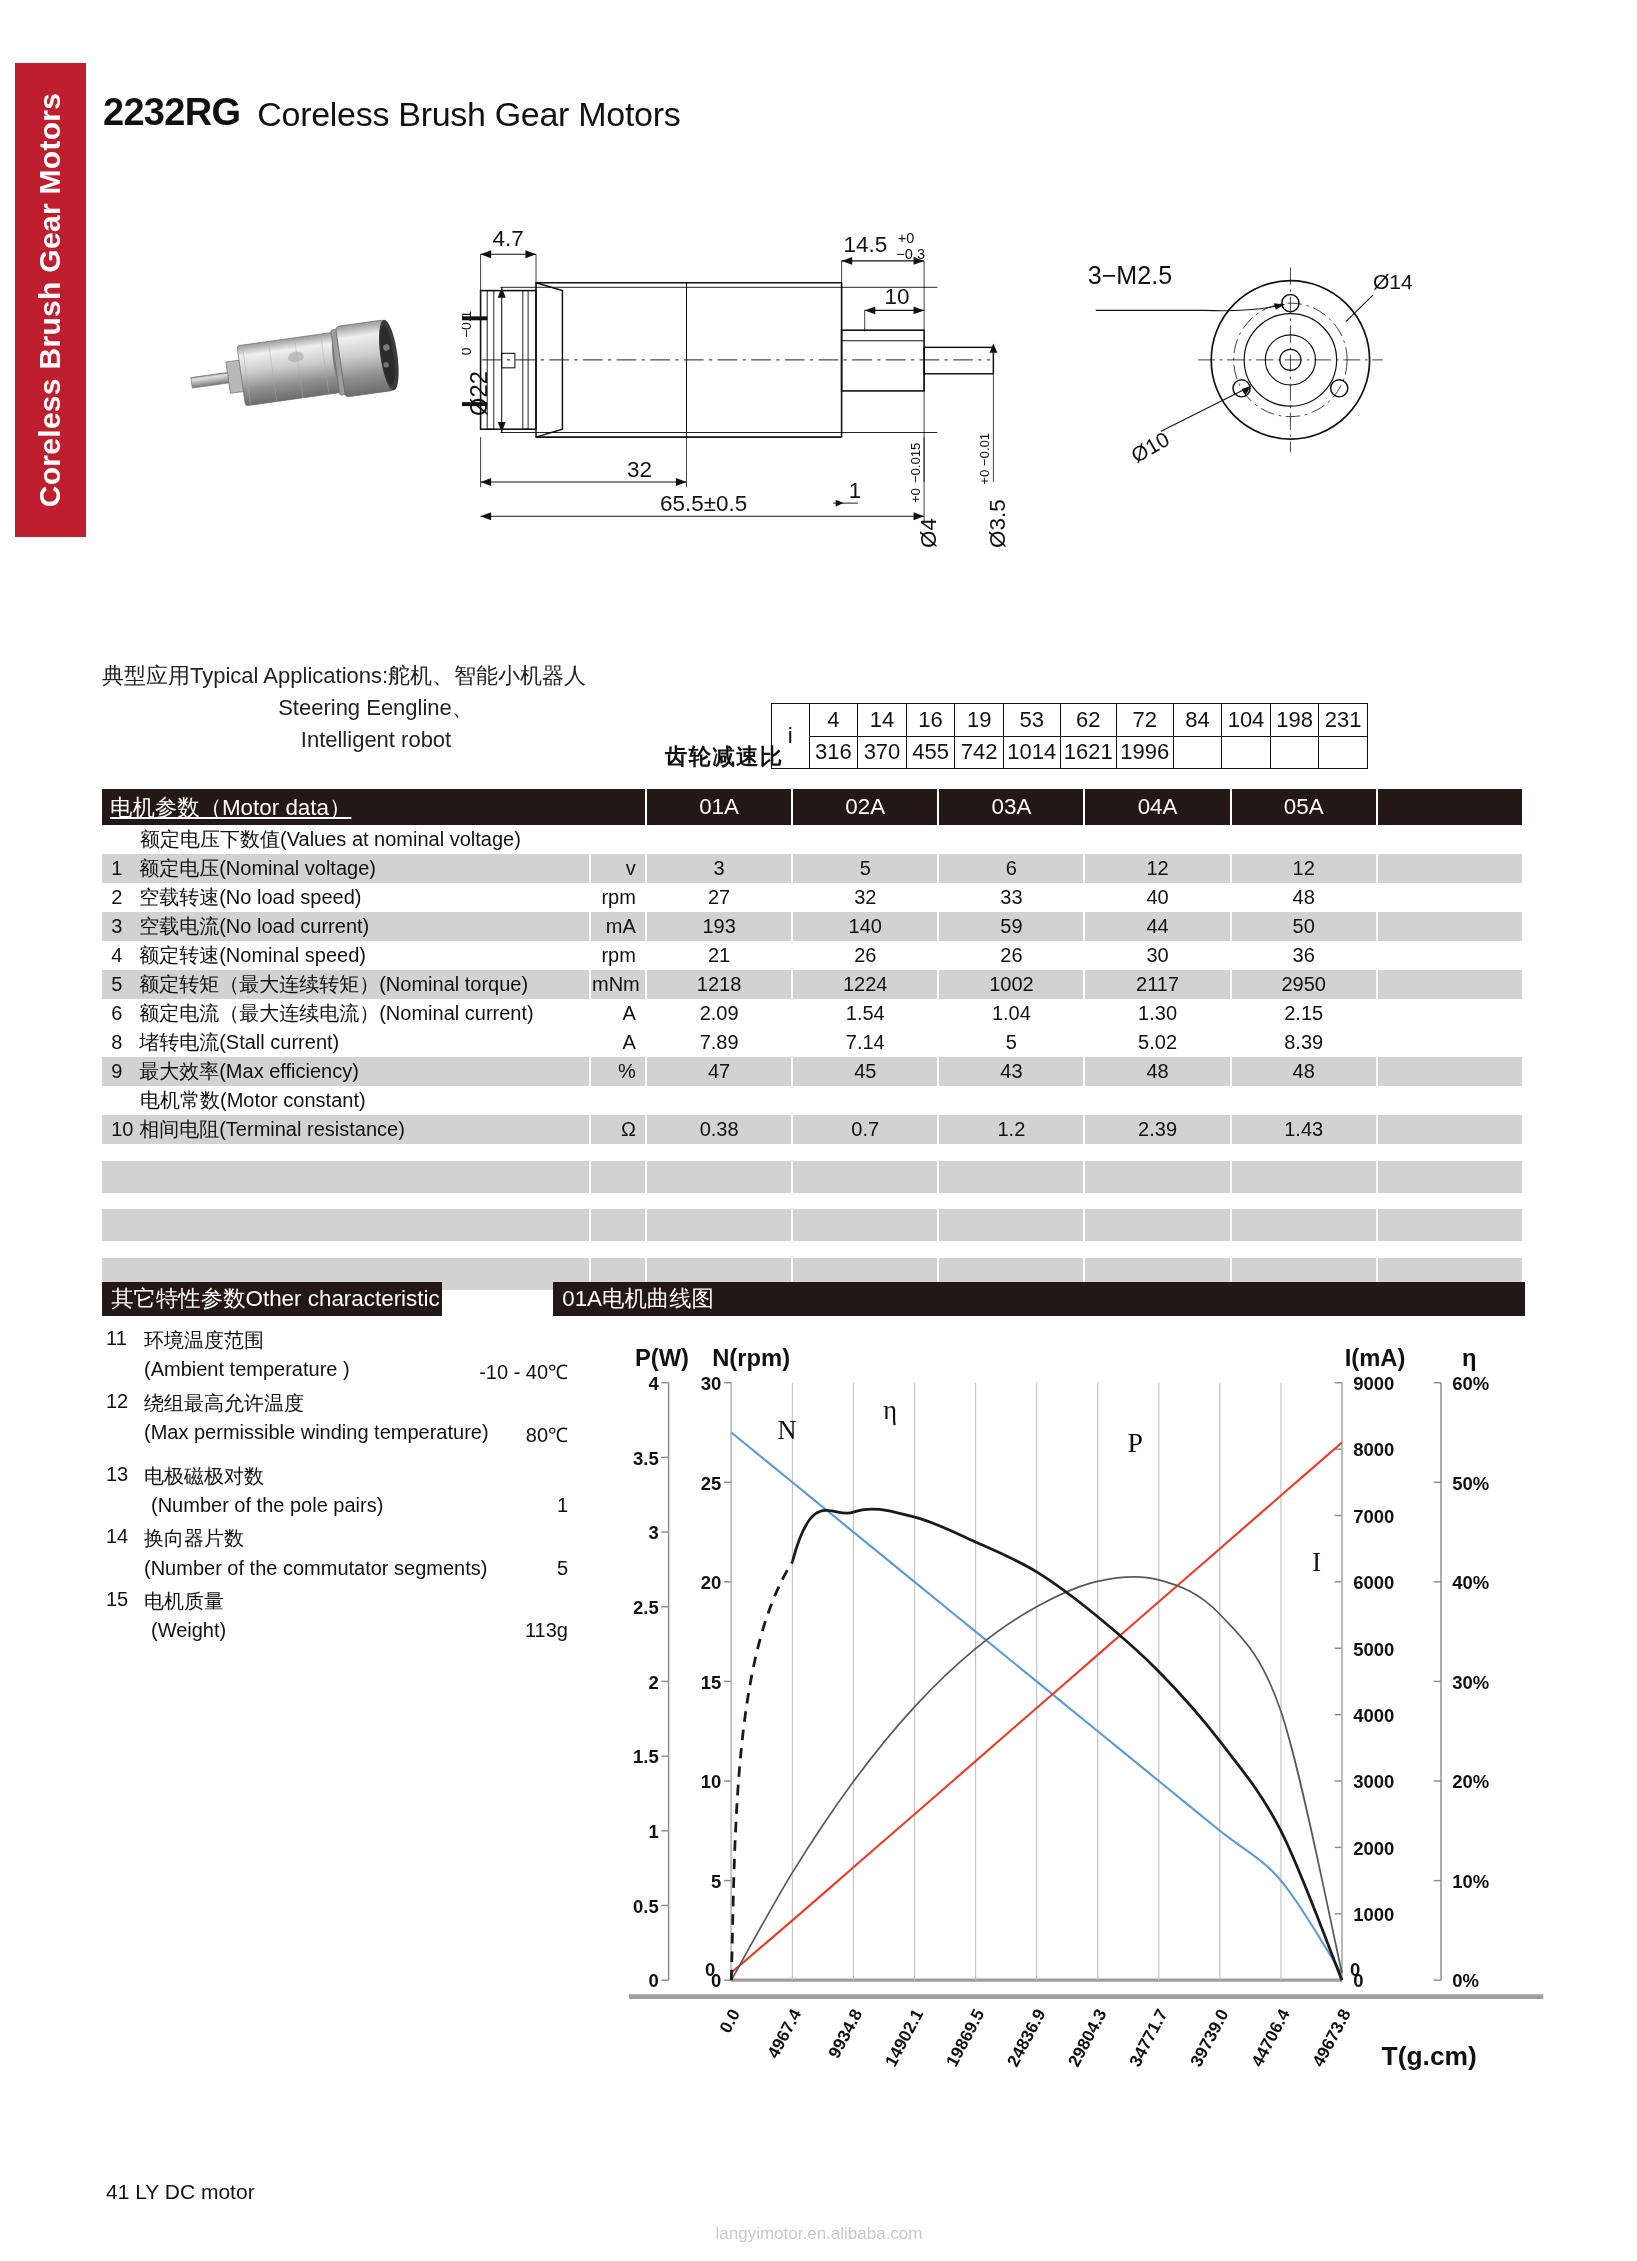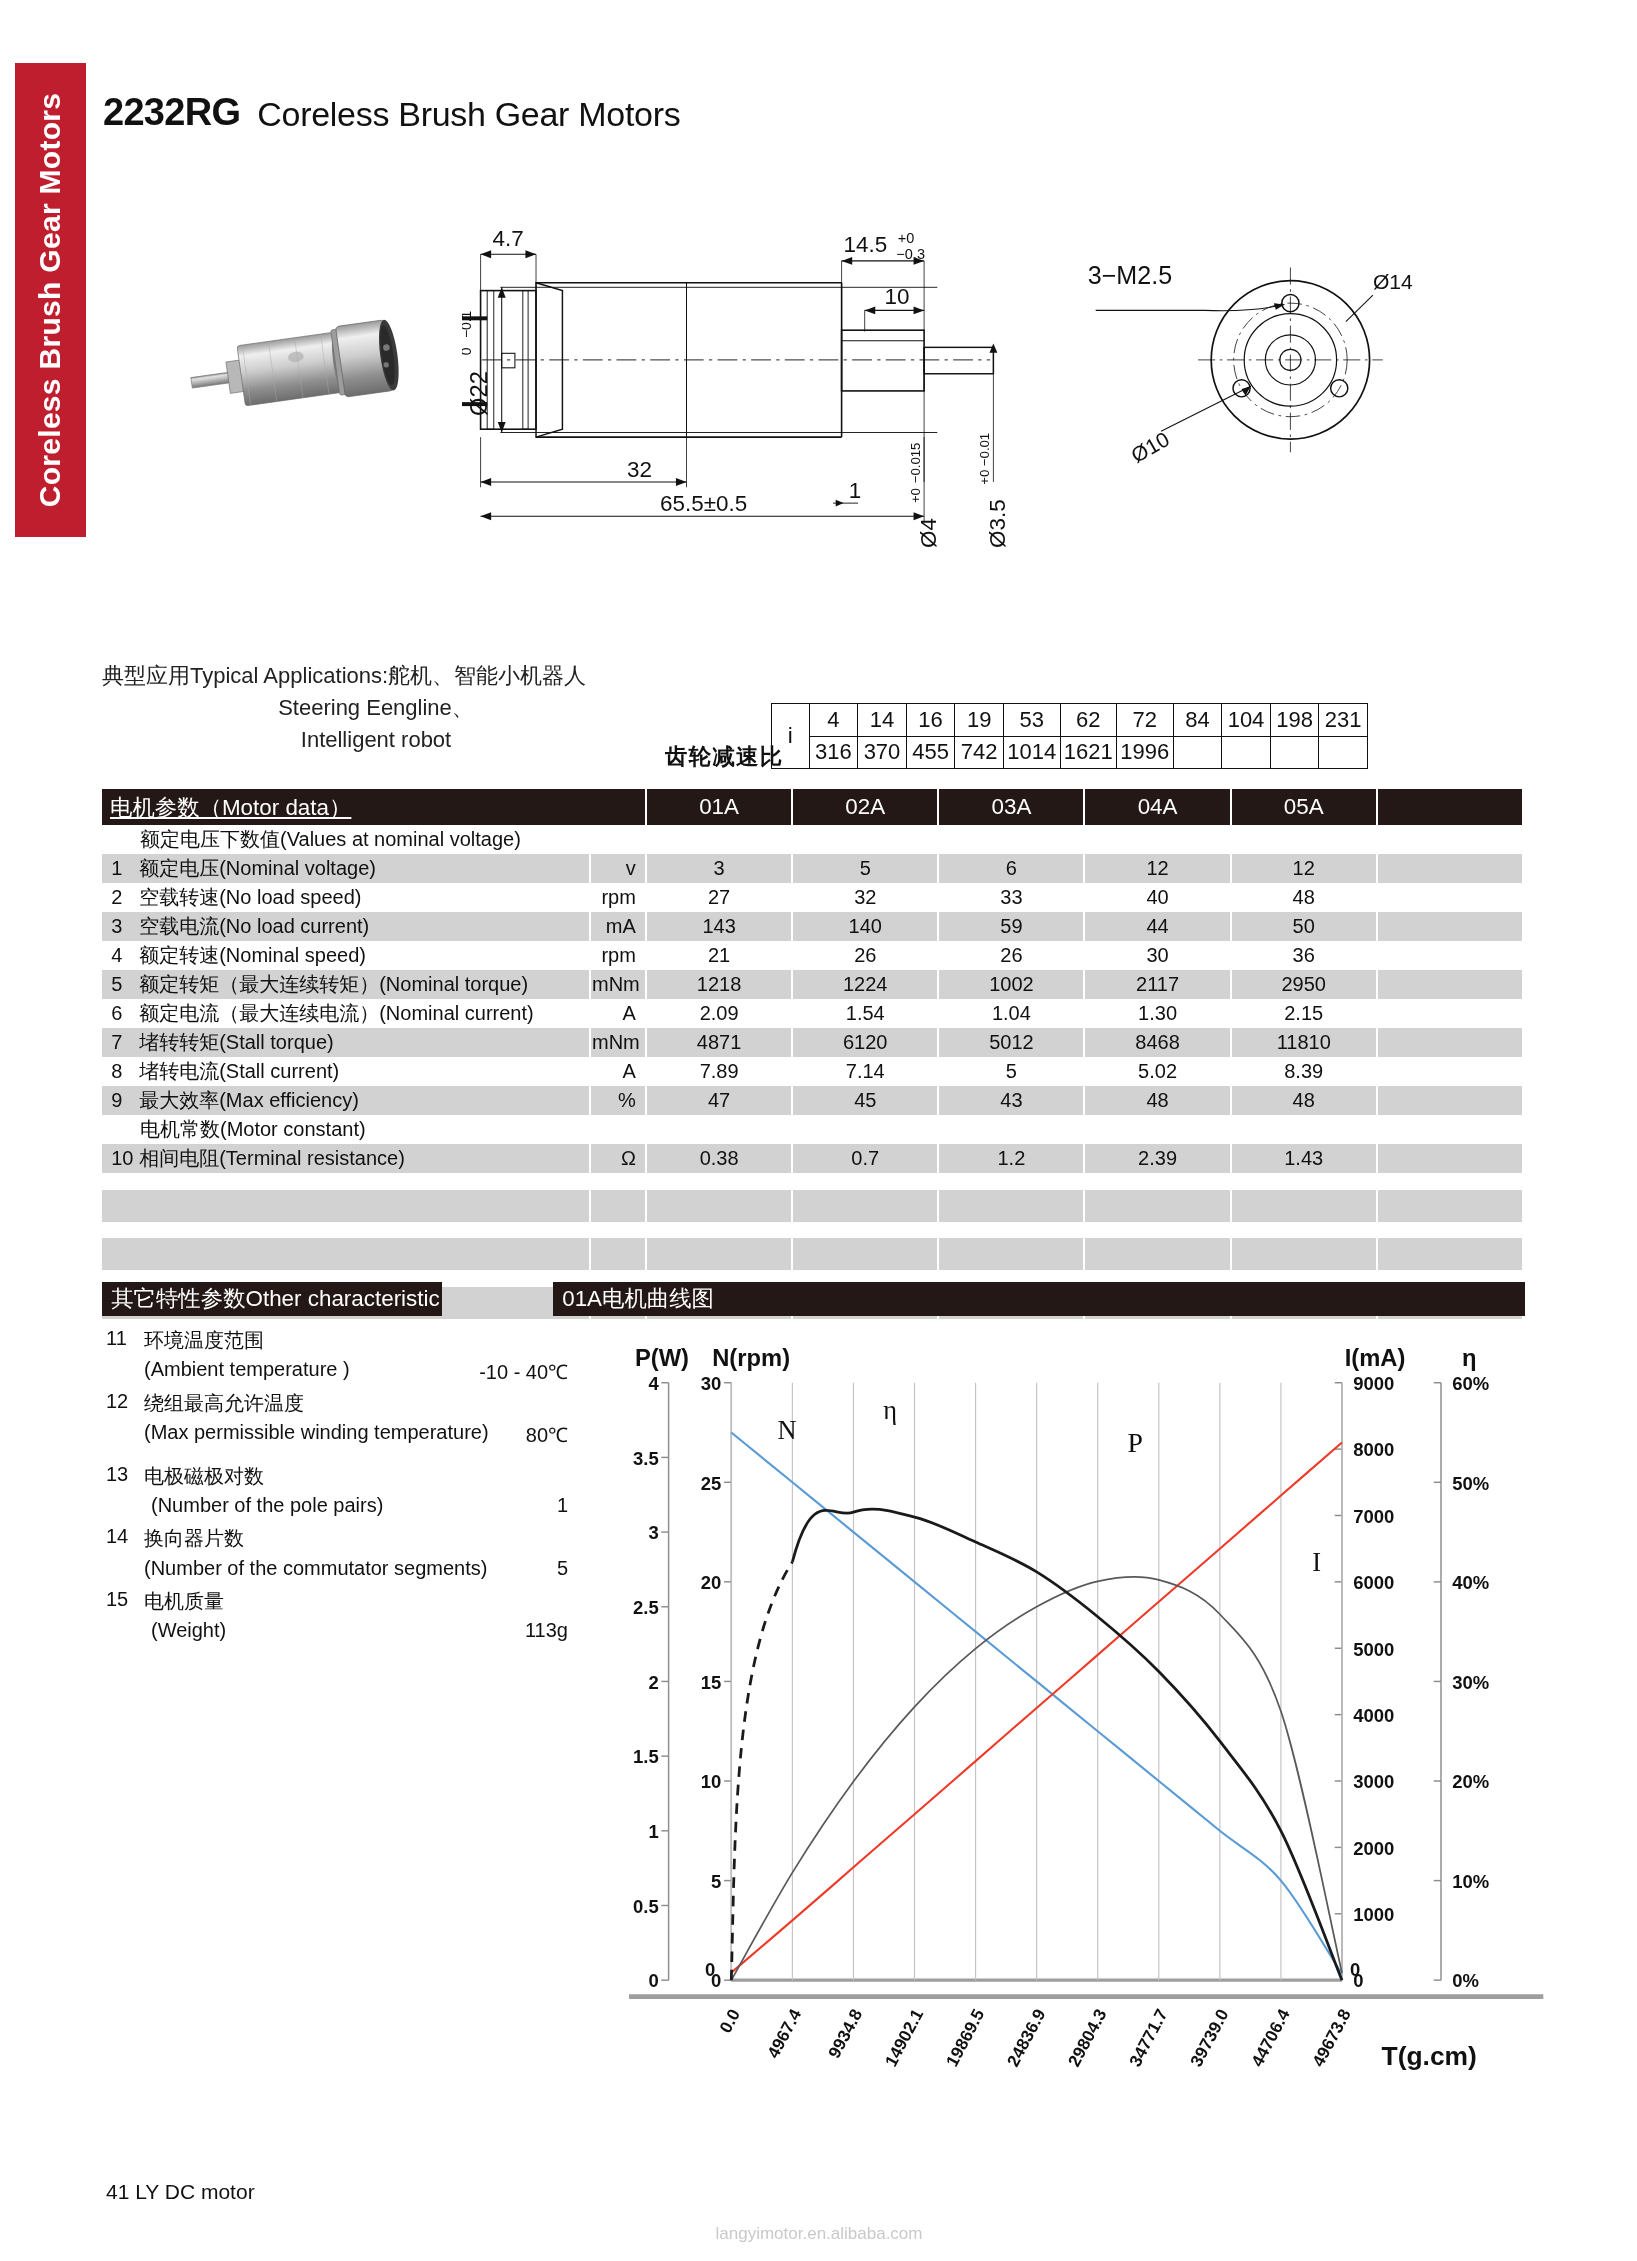--- a/index.html
+++ b/index.html
@@ -358,21 +358,21 @@
           <td>27</td>
           <td>32</td>
           <td>33</td>
           <td>40</td>
           <td>48</td>
           <td></td>
         </tr>
         <tr class="shade">
           <td class="nm"><span class="rowlbl">3</span><span>空载电流(No load  current)</span></td>
           <td class="unit">mA</td>
-          <td>143</td>
+          <td>193</td>
           <td>140</td>
           <td>59</td>
           <td>44</td>
           <td>50</td>
           <td></td>
         </tr>
         <tr class="white">
           <td class="nm"><span class="rowlbl">4</span><span>额定转速(Nominal speed)</span></td>
           <td class="unit">rpm</td>
           <td>21</td>
@@ -393,30 +393,20 @@
           <td></td>
         </tr>
         <tr class="white">
           <td class="nm"><span class="rowlbl">6</span><span>额定电流（最大连续电流）(Nominal current)</span></td>
           <td class="unit">A</td>
           <td>2.09</td>
           <td>1.54</td>
           <td>1.04</td>
           <td>1.30</td>
           <td>2.15</td>
-          <td></td>
-        </tr>
-        <tr class="shade">
-          <td class="nm"><span class="rowlbl">7</span><span>堵转转矩(Stall torque)</span></td>
-          <td class="unit">mNm</td>
-          <td>4871</td>
-          <td>6120</td>
-          <td>5012</td>
-          <td>8468</td>
-          <td>11810</td>
           <td></td>
         </tr>
         <tr class="white">
           <td class="nm"><span class="rowlbl">8</span><span>堵转电流(Stall current)</span></td>
           <td class="unit">A</td>
           <td>7.89</td>
           <td>7.14</td>
           <td>5</td>
           <td>5.02</td>
           <td>8.39</td>

